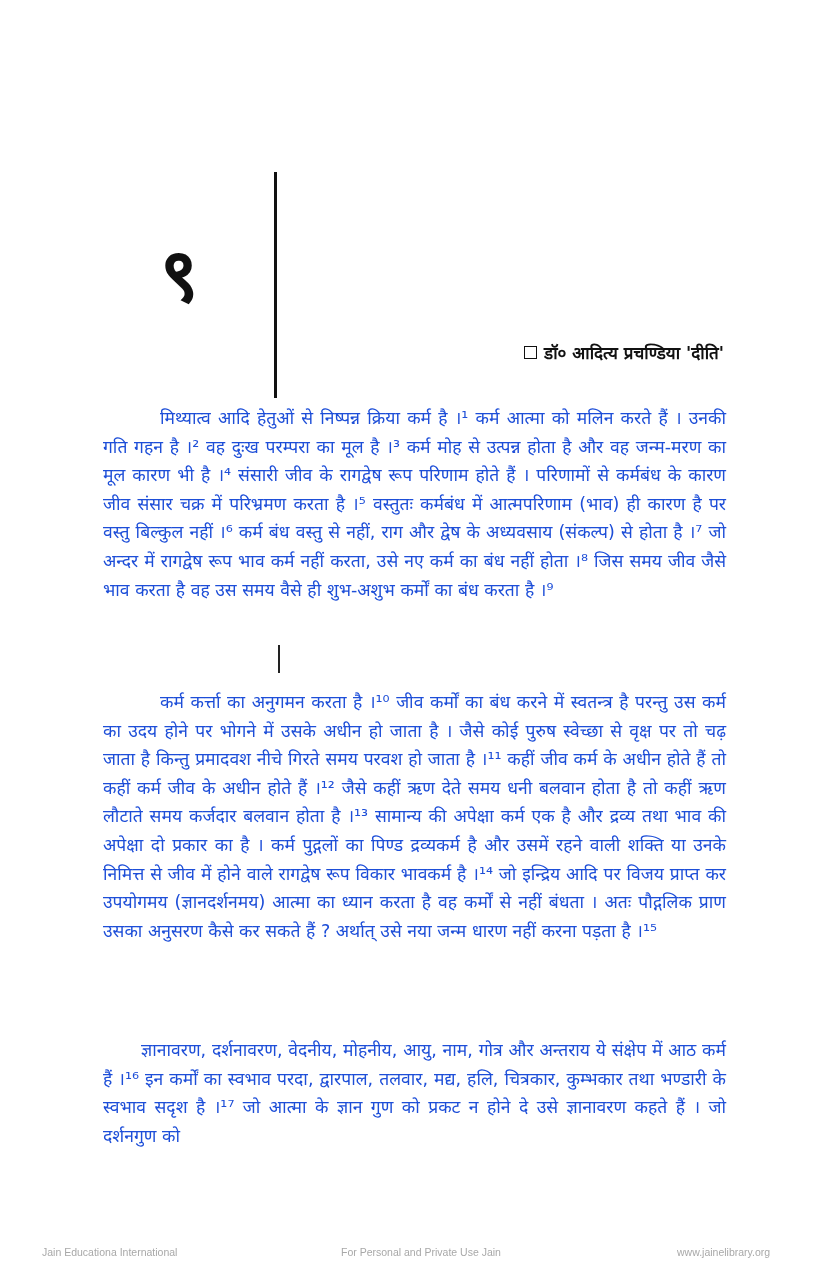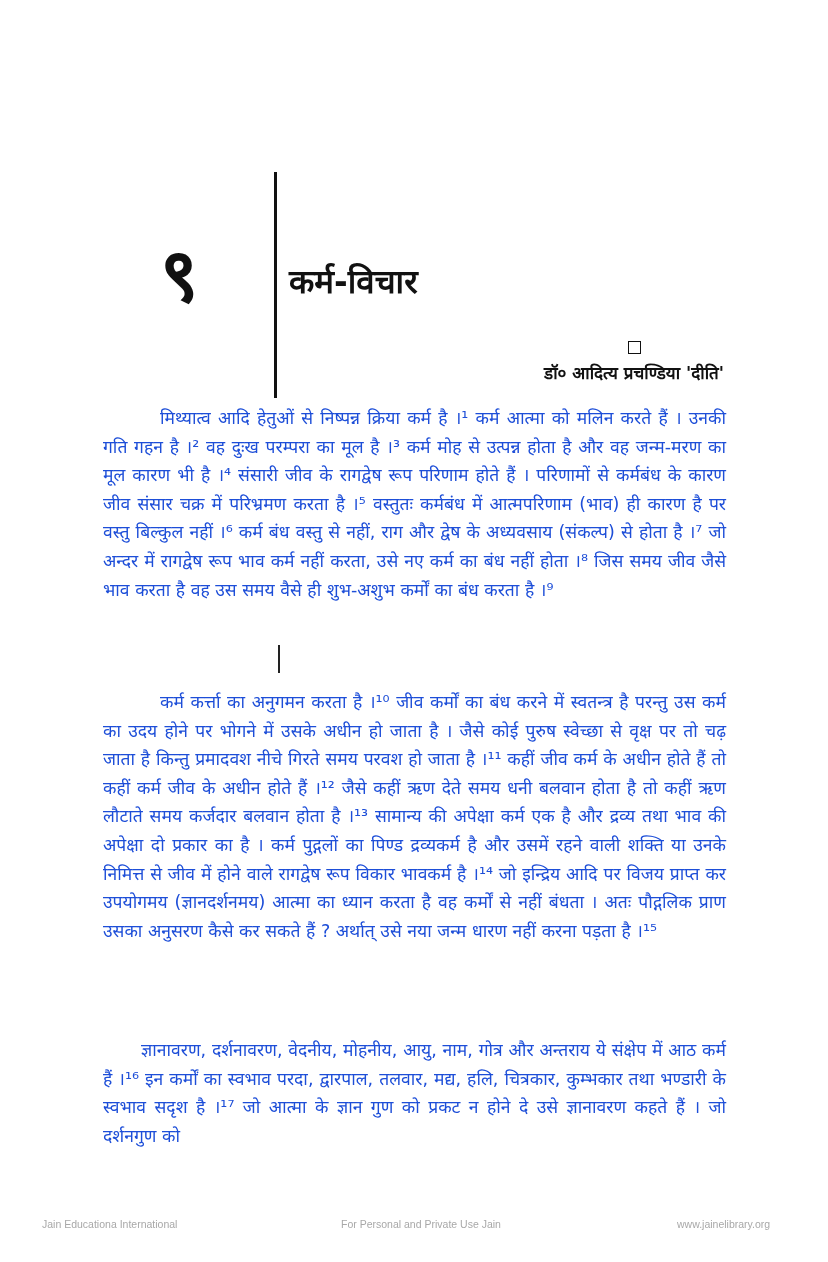--- a/index.html
+++ b/index.html
@@ -50,21 +50,20 @@
     .byline {
       position: absolute;
       right: 104px;
       top: 341px;
       font-size: 17px;
       font-weight: bold;
       display: flex;
       align-items: center;
       gap: 7px;
       color: #111;
-      flex-direction: column;
     }
     .byline .box {
       display: inline-block;
       width: 13px;
       height: 13px;
       border: 1.5px solid #111;
       box-sizing: border-box;
     }
     .body-text {
       position: absolute;
@@ -92,35 +91,34 @@
     .mark-a { left: 278px; top: 645px; height: 28px; }
     .footer {
       position: absolute;
       top: 1218px;
       left: 0;
       width: 828px;
       font-family: "Liberation Sans", sans-serif;
       font-size: 10.5px;
       color: #a8a8a8;
     }
-    .footer span { position: absolute; white-space: nowrap; }
+    .footer span { position: absolute; white-space: nowrap; margin-top: 28px; }
     .footer .f-left { left: 42px; }
     .footer .f-center { left: 341px; }
     .footer .f-right { left: 677px; }
   </style>
 </head>
 <body>
 
 <div class="page">
 
   <div class="chapter-number">९</div>
 
   <div class="divider"></div>
 
-  <div class="chapter-title">कर्म-विचार</div>
 
   <div class="byline">
     <span class="box"></span>
     <span>डॉ० आदित्य प्रचण्डिया 'दीति'</span>
   </div>
 
   <div class="body-text p1">
     <p>मिथ्यात्व आदि हेतुओं से निष्पन्न क्रिया कर्म है ।¹ कर्म आत्मा को मलिन करते हैं । उनकी गति गहन है ।² वह दुःख परम्परा का मूल है ।³ कर्म मोह से उत्पन्न होता है और वह जन्म-मरण का मूल कारण भी है ।⁴ संसारी जीव के रागद्वेष रूप परिणाम होते हैं । परिणामों से कर्मबंध के कारण जीव संसार चक्र में परिभ्रमण करता है ।⁵ वस्तुतः कर्मबंध में आत्मपरिणाम (भाव) ही कारण है पर वस्तु बिल्कुल नहीं ।⁶ कर्म बंध वस्तु से नहीं, राग और द्वेष के अध्यवसाय (संकल्प) से होता है ।⁷ जो अन्दर में रागद्वेष रूप भाव कर्म नहीं करता, उसे नए कर्म का बंध नहीं होता ।⁸ जिस समय जीव जैसे भाव करता है वह उस समय वैसे ही शुभ-अशुभ कर्मों का बंध करता है ।⁹</p>
   </div>
 

